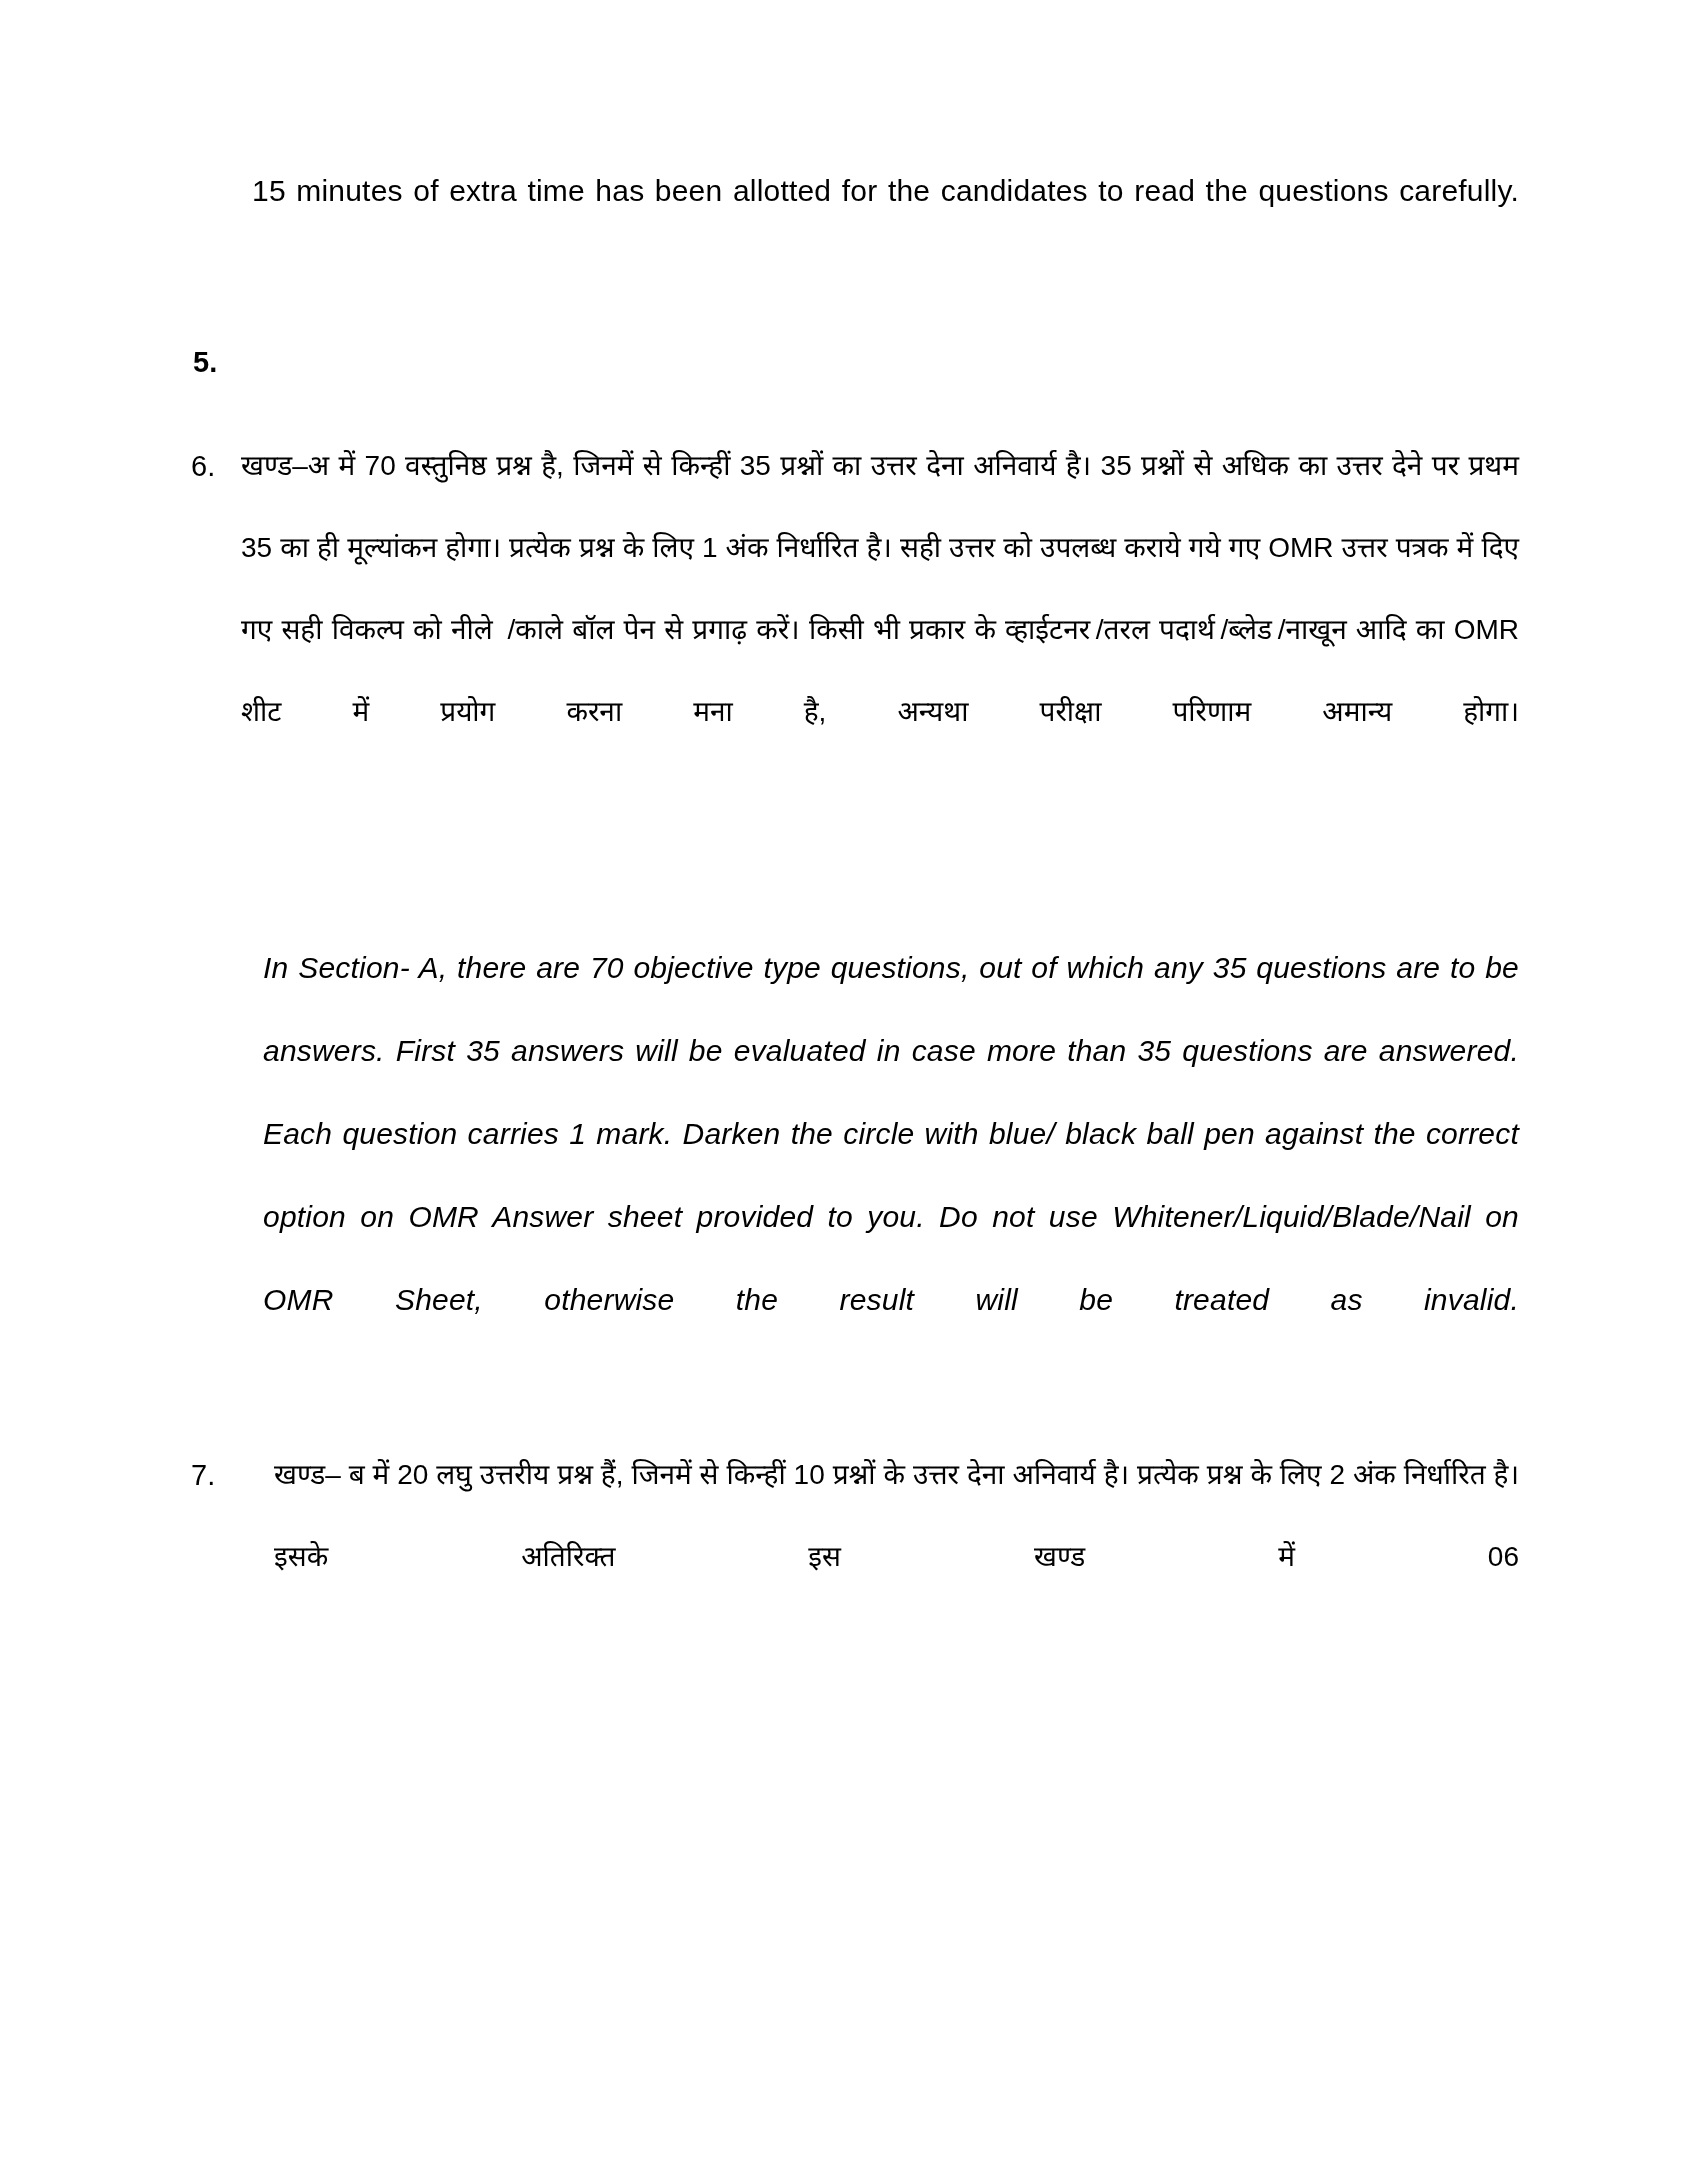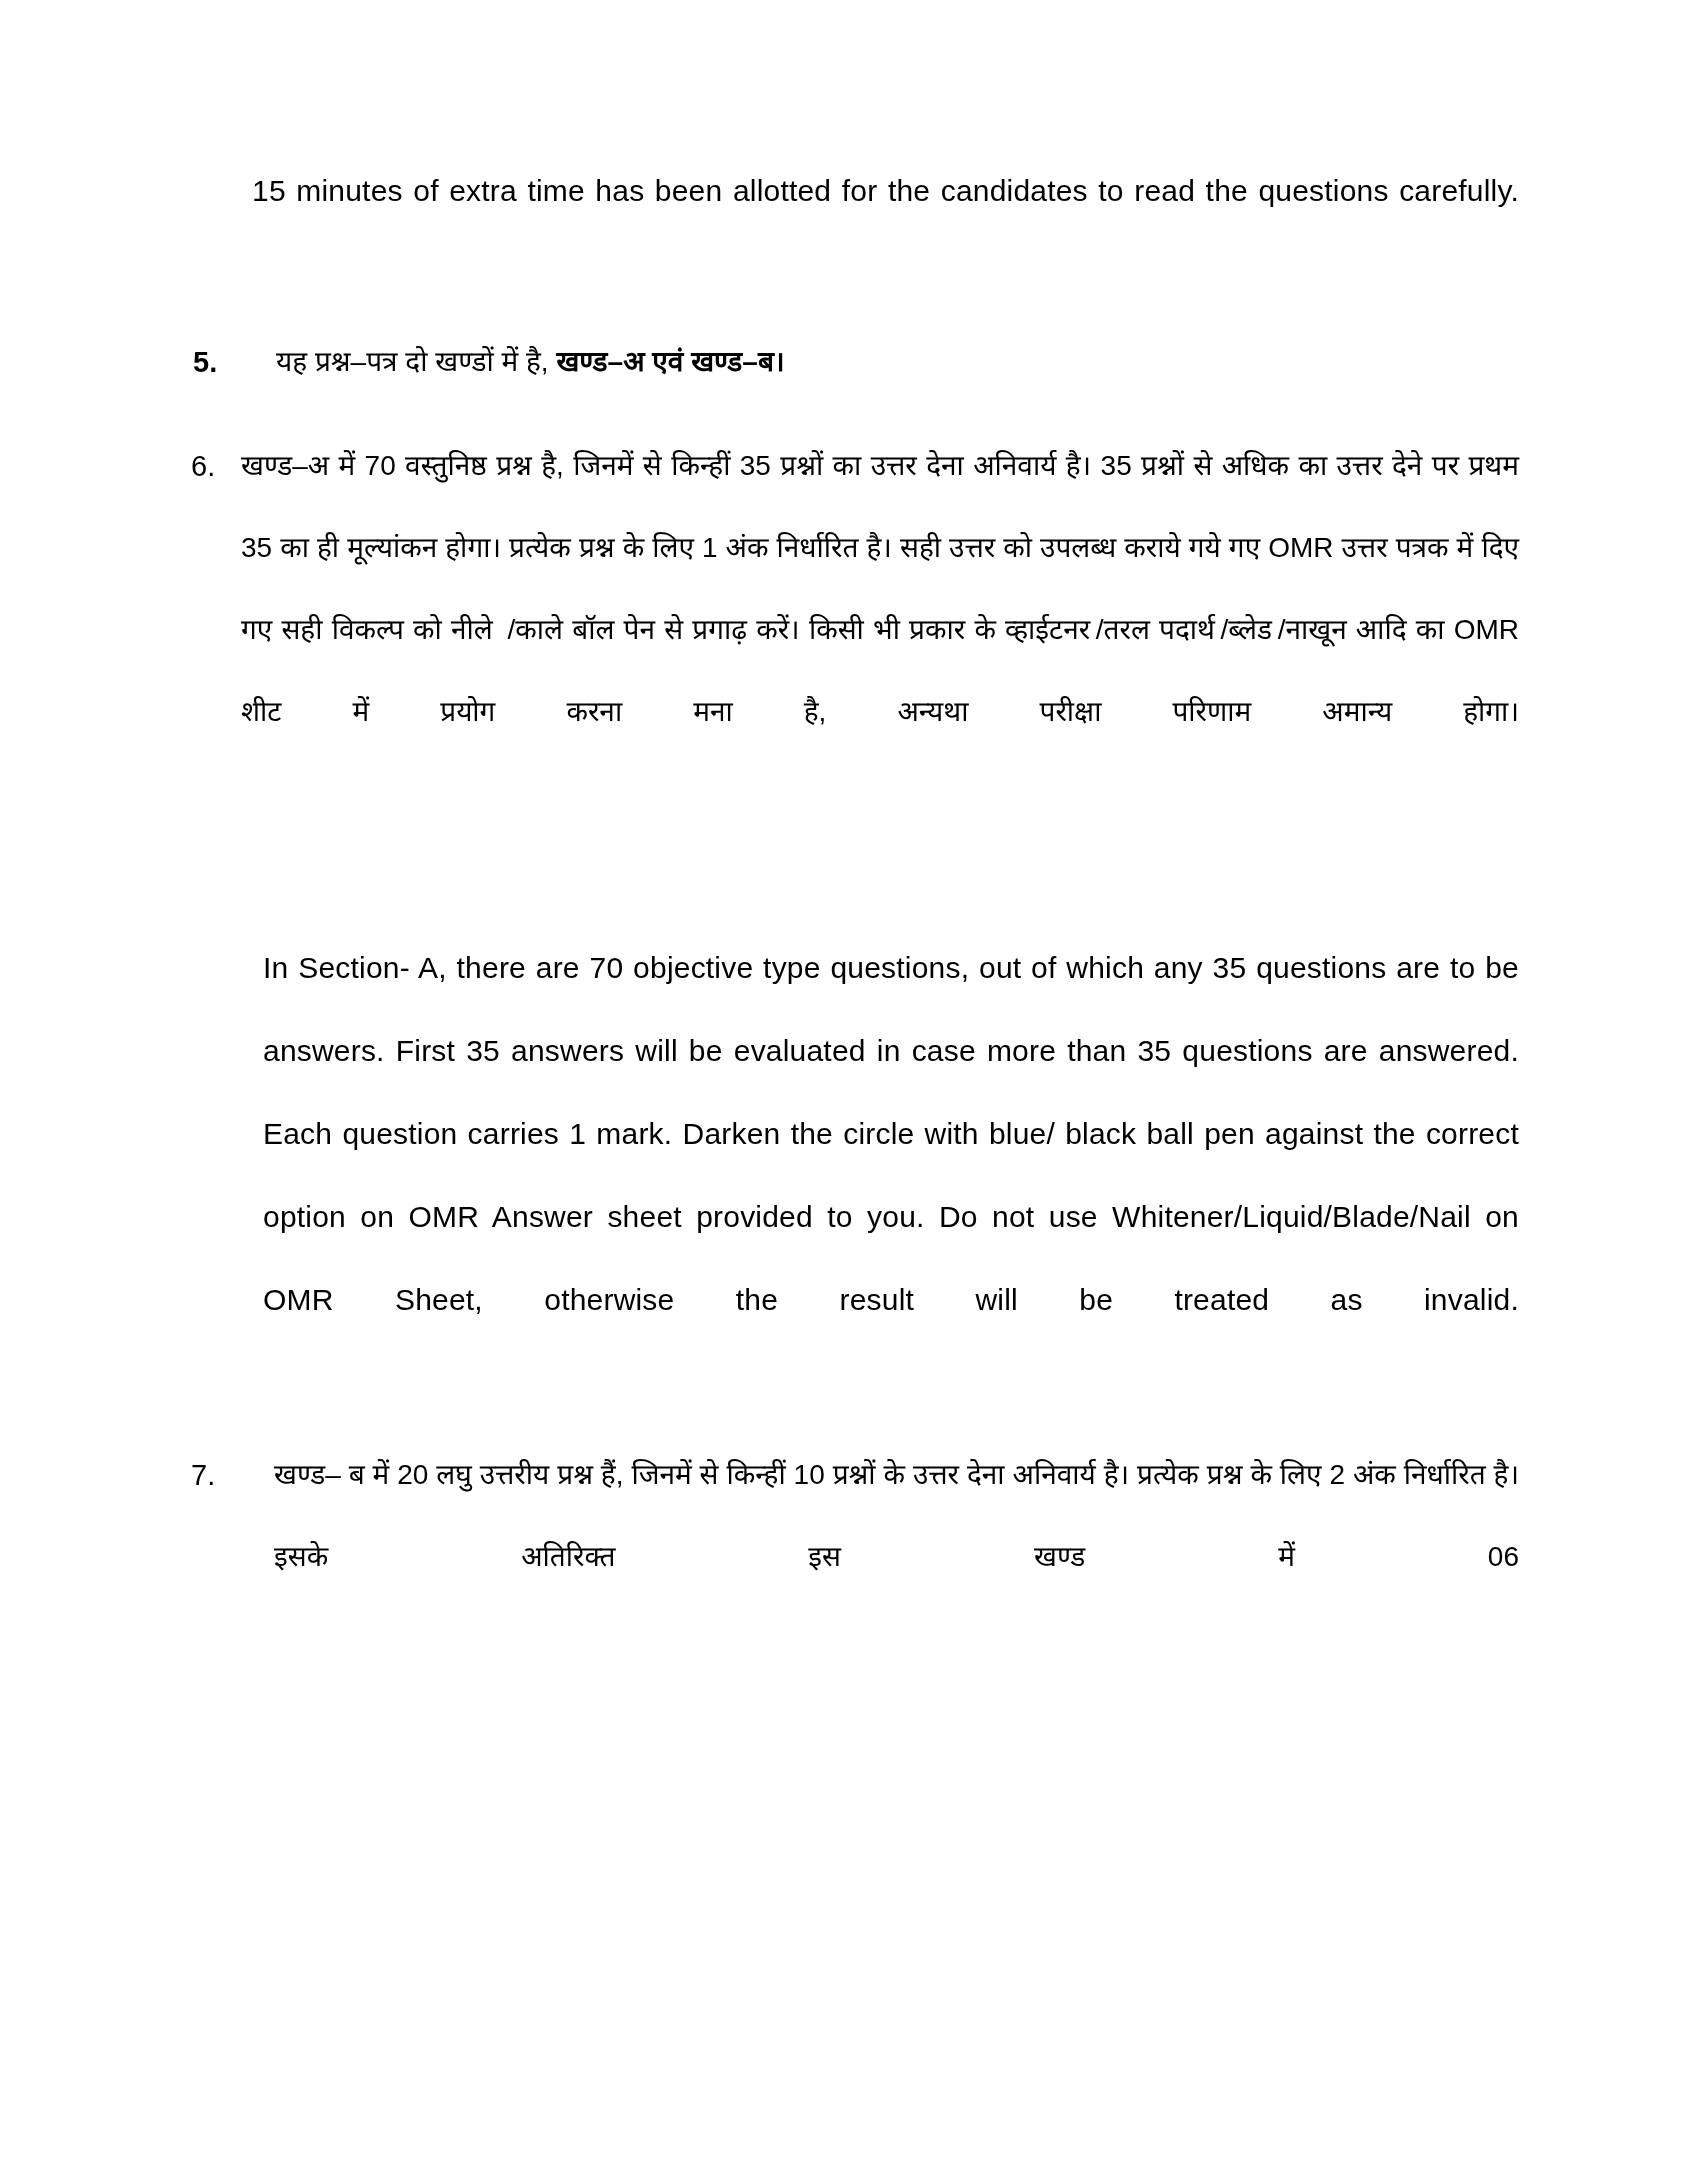--- a/index.html
+++ b/index.html
@@ -90,21 +90,21 @@
   .item-7 { margin-top: 10px; }
   .item-7 .item-num {
     width: 83px;
     margin-left: -61px;
     font-size: 29px;
     line-height: 82px;
   }
 
   .para-en-block { margin-top: 91px; }
 
-  .indent-block { padding-left: 22px; }
+  .indent-block { padding-left: 22px; font-style: italic; }
 
   
   .page-number {
     position: absolute;
     left: 0;
     right: 0;
     top: 1975px;
     text-align: center;
     font-family: "Liberation Sans", sans-serif;
     font-size: 22px;
@@ -116,21 +116,20 @@
 
 <div class="page">
 
   <div class="content">
 
     <div class="en stretch">15 minutes of extra time has been allotted for the candidates to read the questions carefully.</div>
 
     <div class="item item-5">
       <div class="item-num">5.</div>
       <div class="item-body">
-        <div class="hi"><span>यह प्रश्न–पत्र दो खण्डों में है, </span><b>खण्ड–अ एवं खण्ड–ब।</b></div>
       </div>
     </div>
 
     <div class="item item-6">
       <div class="item-num">6.</div>
       <div class="item-body">
         <div class="hi stretch">खण्ड–अ में 70 वस्तुनिष्ठ प्रश्न है, जिनमें से किन्हीं 35 प्रश्नों का उत्तर देना अनिवार्य है। 35 प्रश्नों से अधिक का उत्तर देने पर प्रथम 35 का ही मूल्यांकन होगा। प्रत्येक प्रश्न के लिए 1 अंक निर्धारित है। सही उत्तर को उपलब्ध कराये गये गए OMR उत्तर पत्रक में दिए गए सही विकल्प को नीले  /काले बॉल पेन से प्रगाढ़ करें। किसी भी प्रकार के व्हाईटनर /तरल पदार्थ /ब्लेड /नाखून आदि का OMR शीट में प्रयोग करना मना है, अन्यथा परीक्षा परिणाम अमान्य होगा।</div>
         <div class="para-en-block indent-block">
           <div class="en stretch">In Section- A, there are 70 objective type questions, out of which any 35 questions are to be answers. First 35 answers will be evaluated in case more than 35 questions are answered. Each question carries 1 mark. Darken the circle with blue/ black ball pen against the correct option on OMR Answer sheet provided to you. Do not use Whitener/Liquid/Blade/Nail on OMR Sheet, otherwise the result will be treated as invalid.</div>
         </div>

